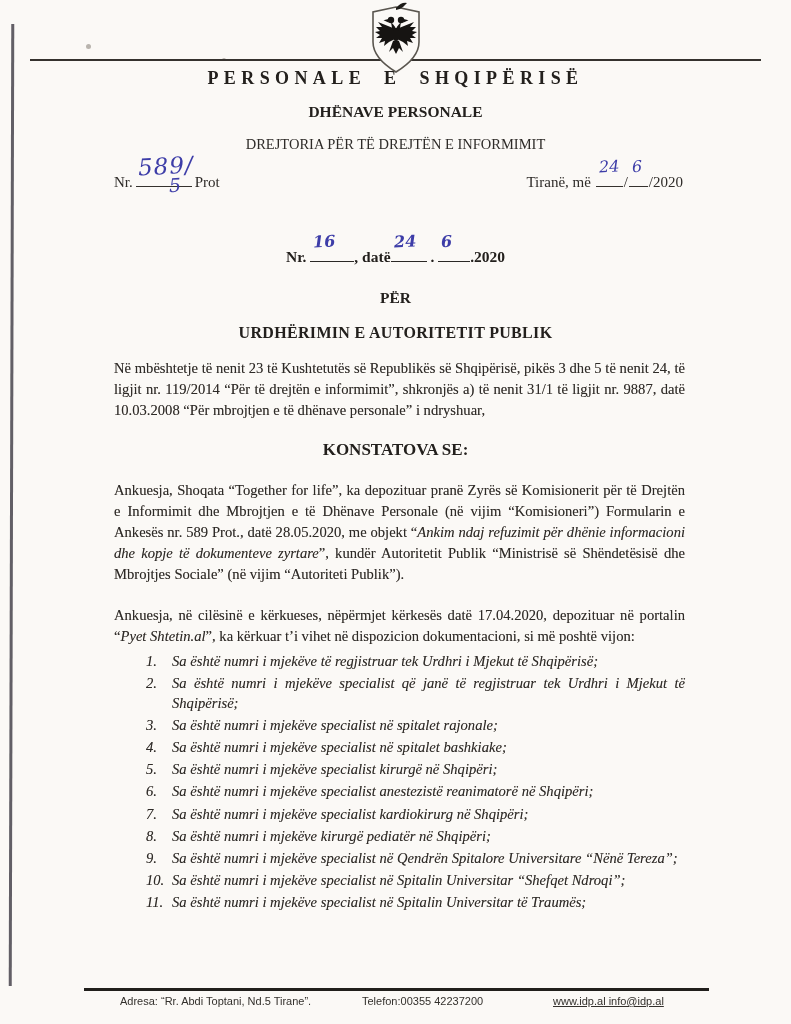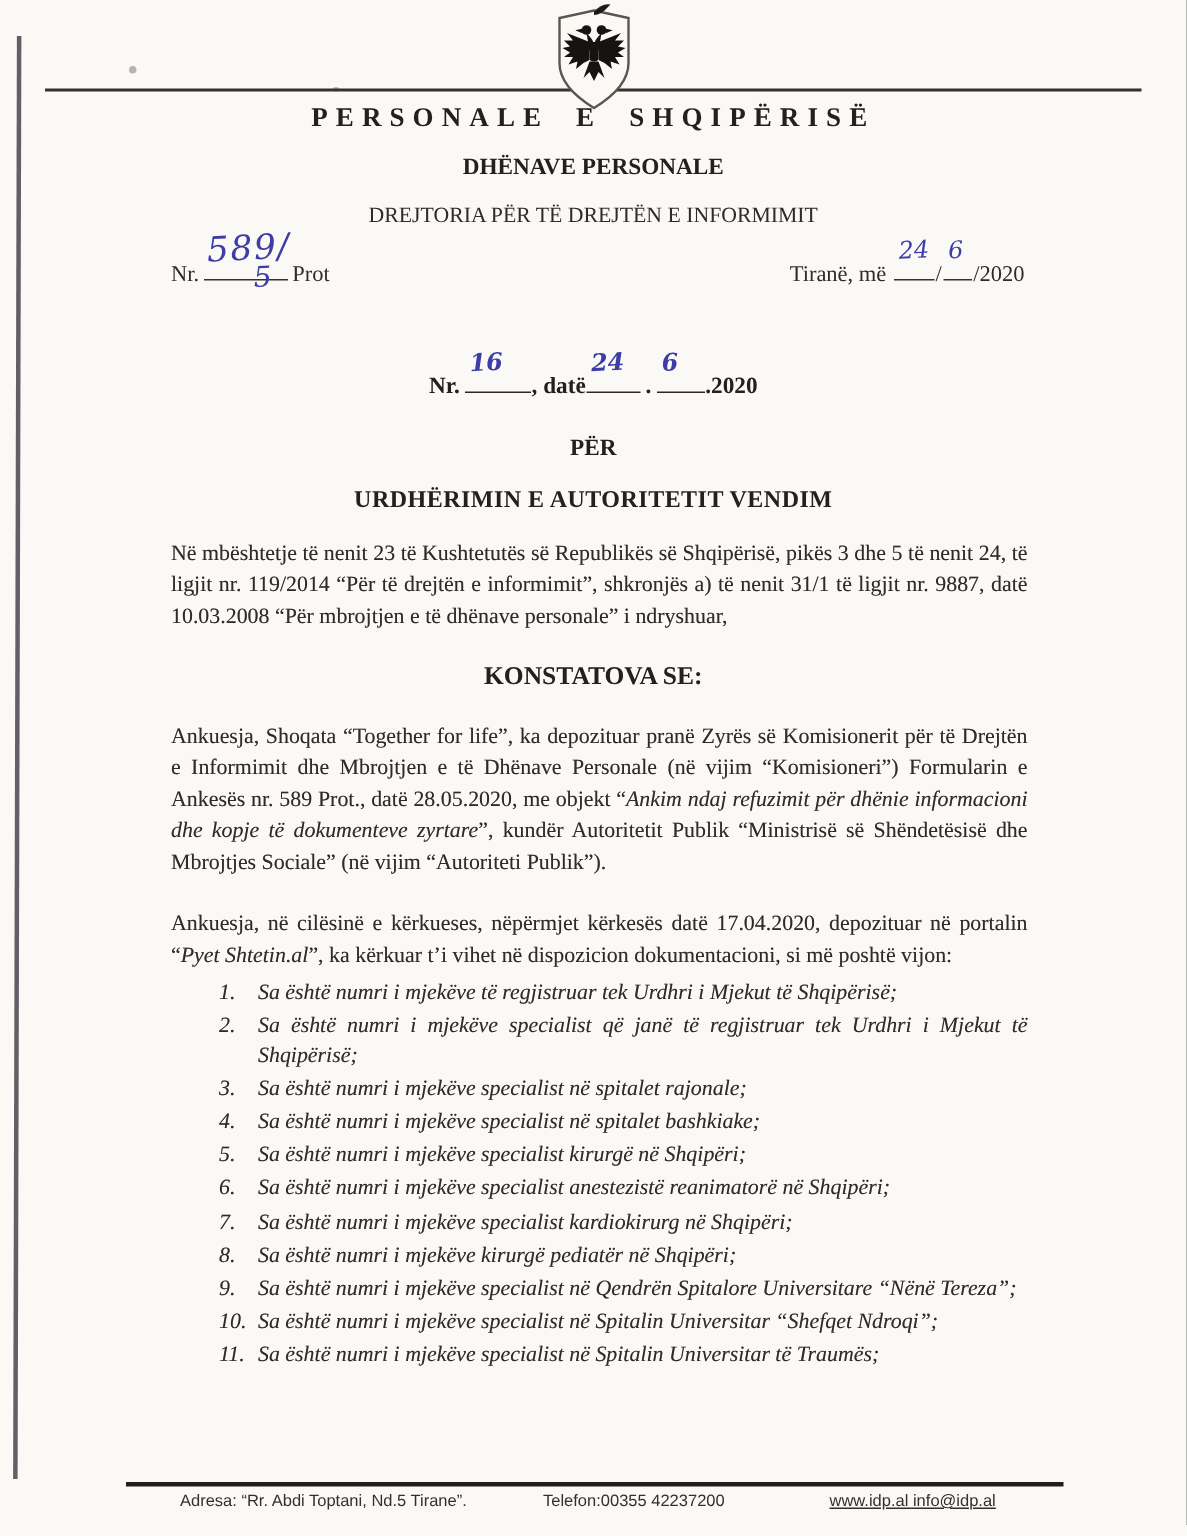--- a/index.html
+++ b/index.html
@@ -113,21 +113,21 @@
   </div>
 
   <div class="dec-line">
     <span>Nr.</span>
     <span class="blank dnr"><span class="hand inblank">16</span></span><span>, datë</span><span class="blank dday"><span class="hand inblank">24</span></span>
     <span>.</span>
     <span class="blank dmonth"><span class="hand inblank">6</span></span><span>.2020</span>
   </div>
 
   <div class="per">PËR</div>
-  <div class="subject">URDHËRIMIN E AUTORITETIT VENDIM</div>
+  <div class="subject">URDHËRIMIN E AUTORITETIT PUBLIK</div>
 
   <p class="para">Në mbështetje të nenit 23 të Kushtetutës së Republikës së Shqipërisë,  pikës 3 dhe 5 të nenit 24, të ligjit nr. 119/2014 “Për të drejtën e informimit”, shkronjës a) të nenit 31/1 të ligjit nr. 9887, datë 10.03.2008 “Për mbrojtjen e të dhënave personale” i ndryshuar,</p>
 
   <div class="konstatova">KONSTATOVA SE:</div>
 
   <p class="para gap"><span>Ankuesja, Shoqata “Together for life”, ka depozituar pranë Zyrës së Komisionerit për të Drejtën e Informimit dhe Mbrojtjen e të Dhënave Personale (në vijim “Komisioneri”) Formularin e Ankesës nr. 589 Prot., datë 28.05.2020, me objekt “</span><span class="it">Ankim ndaj refuzimit për dhënie informacioni dhe kopje të dokumenteve zyrtare</span><span>”, kundër Autoritetit Publik “Ministrisë së Shëndetësisë dhe Mbrojtjes Sociale” (në vijim “Autoriteti Publik”).</span></p>
 
   <p class="para gap"><span>Ankuesja, në cilësinë e kërkueses, nëpërmjet kërkesës datë 17.04.2020, depozituar në portalin “</span><span class="it">Pyet Shtetin.al</span><span>”, ka kërkuar t’i vihet në dispozicion dokumentacioni, si më poshtë vijon:</span></p>
 
   <ol class="requests">

